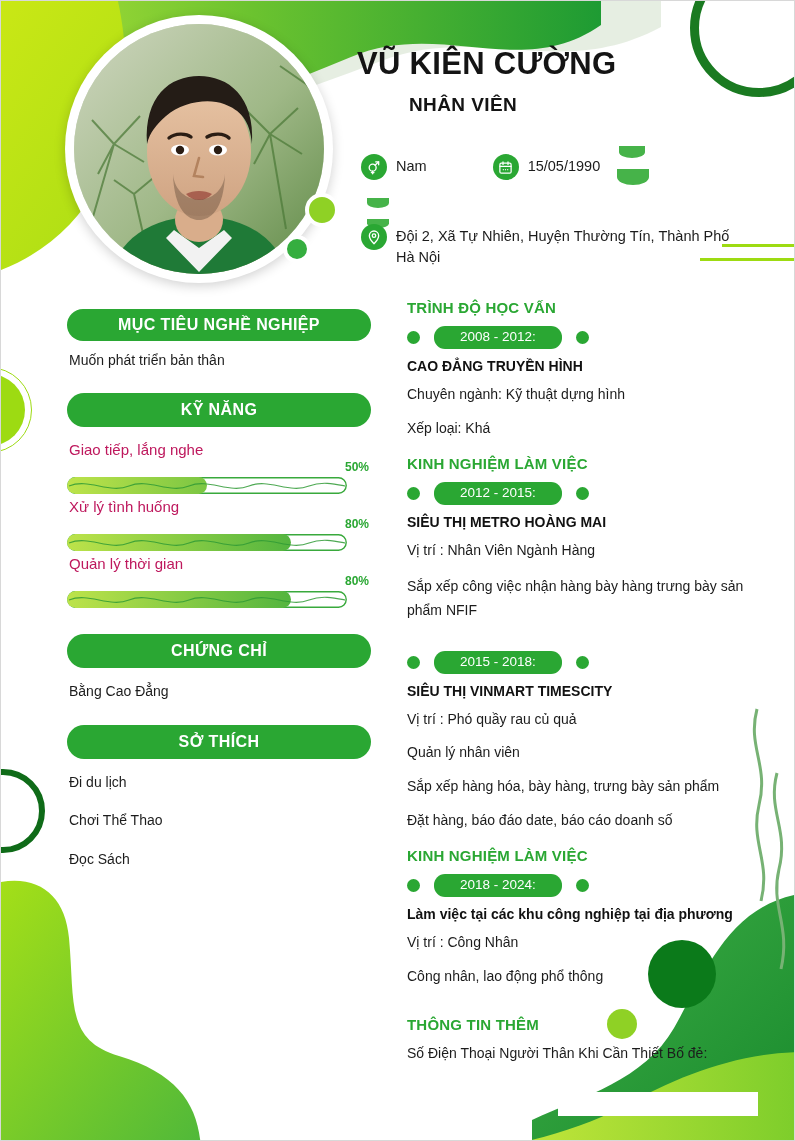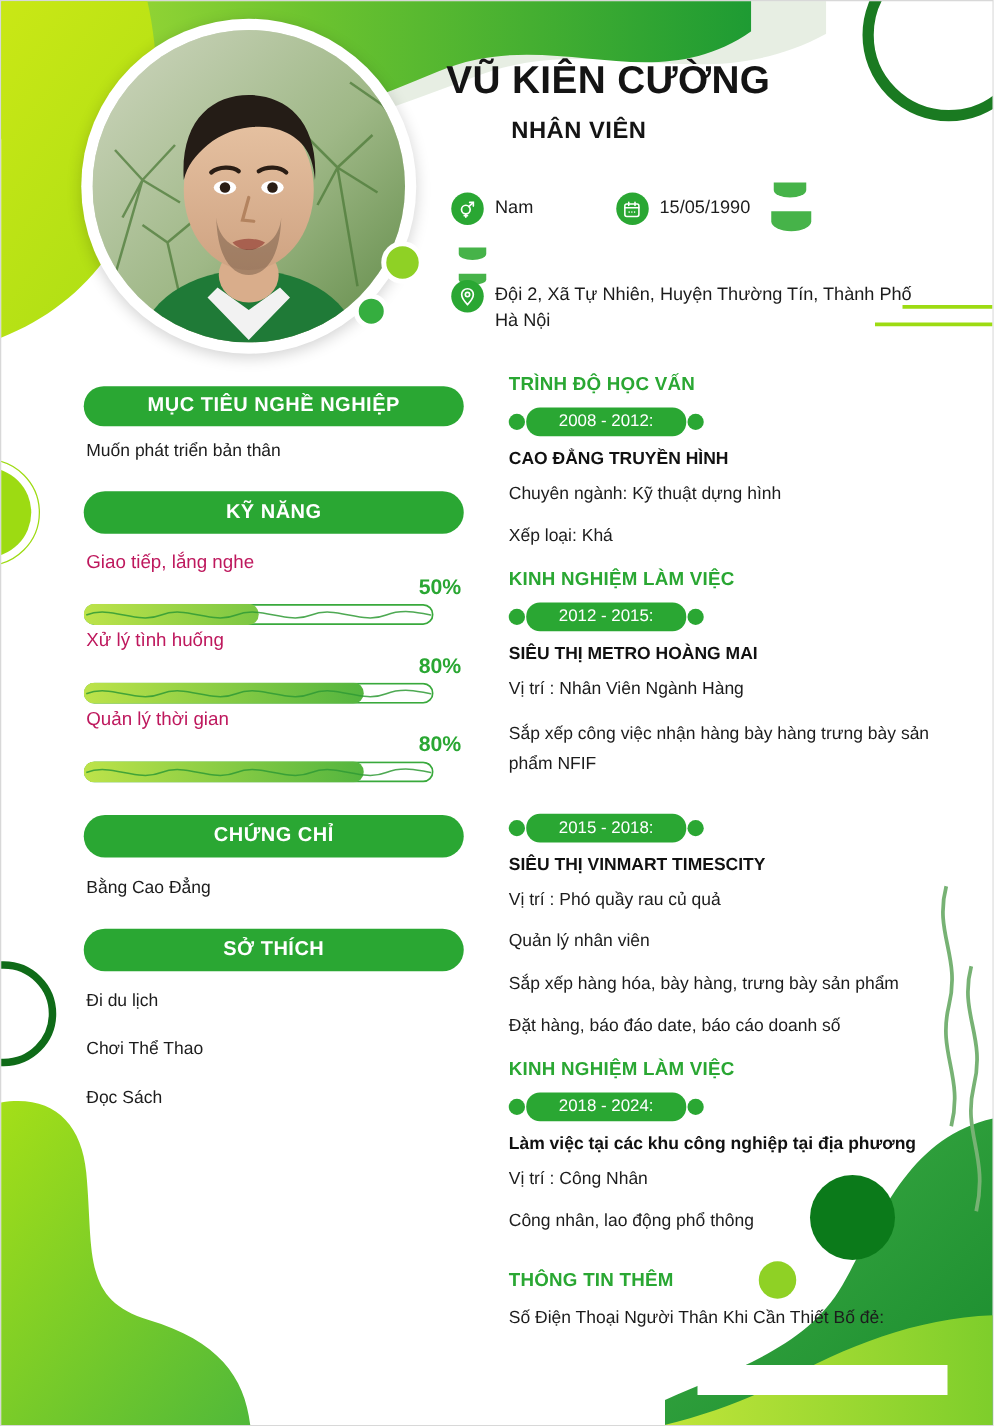--- a/index.html
+++ b/index.html
@@ -97,30 +97,30 @@
   .pill{display:block;width:100%;box-sizing:border-box;background:#2aa733;
     color:#fff;border:none;border-radius:18px;padding:7px 10px;
     font-size:16px;font-weight:bold;letter-spacing:.4px;text-align:center;
     margin:0 0 8px 0;}
   .pill.k{border-radius:20px;padding:8px 10px;}
   .lbody{font-size:14px;color:#1c1c1c;line-height:1.6;margin:0 0 22px 2px;}
   .lbody p{margin:0 0 10px 0;}
 
   .skill{margin:0 0 4px 0;}
   .skill-name{font-size:15px;color:#be185d;margin:0 0 2px 2px;}
-  .skill-pct{font-size:17px;font-weight:bold;color:#2aa733;text-align:right;
+  .skill-pct{font-size:12px;font-weight:bold;color:#2aa733;text-align:right;
     margin:0 2px 3px 0;}
   .bar{position:relative;width:280px;height:17px;}
   .bar svg{display:block;}
 
   
   .right{position:absolute;left:406px;top:298px;width:350px;z-index:8;}
   .sec-title{font-size:15px;font-weight:bold;color:#2aa733;letter-spacing:.2px;
     margin:0 0 10px 0;}
-  .tl{display:flex;align-items:center;gap:1px;margin:0 0 9px 0;}
+  .tl{display:flex;align-items:center;gap:14px;margin:0 0 9px 0;}
   .tl-dot{width:13px;height:13px;border-radius:50%;background:#2aa733;flex:0 0 auto;}
   .tl-pill{background:#2aa733;color:#fff;font-size:13.5px;border-radius:11px;
     padding:3px 26px;line-height:1.25;}
   .r-strong{font-size:14px;font-weight:bold;color:#111;margin:0 0 10px 0;}
   .r-line{font-size:14px;color:#1c1c1c;line-height:1.55;margin:0 0 12px 0;}
   .blk{margin-bottom:16px;}
 </style>
 </head>
 <body>
 

